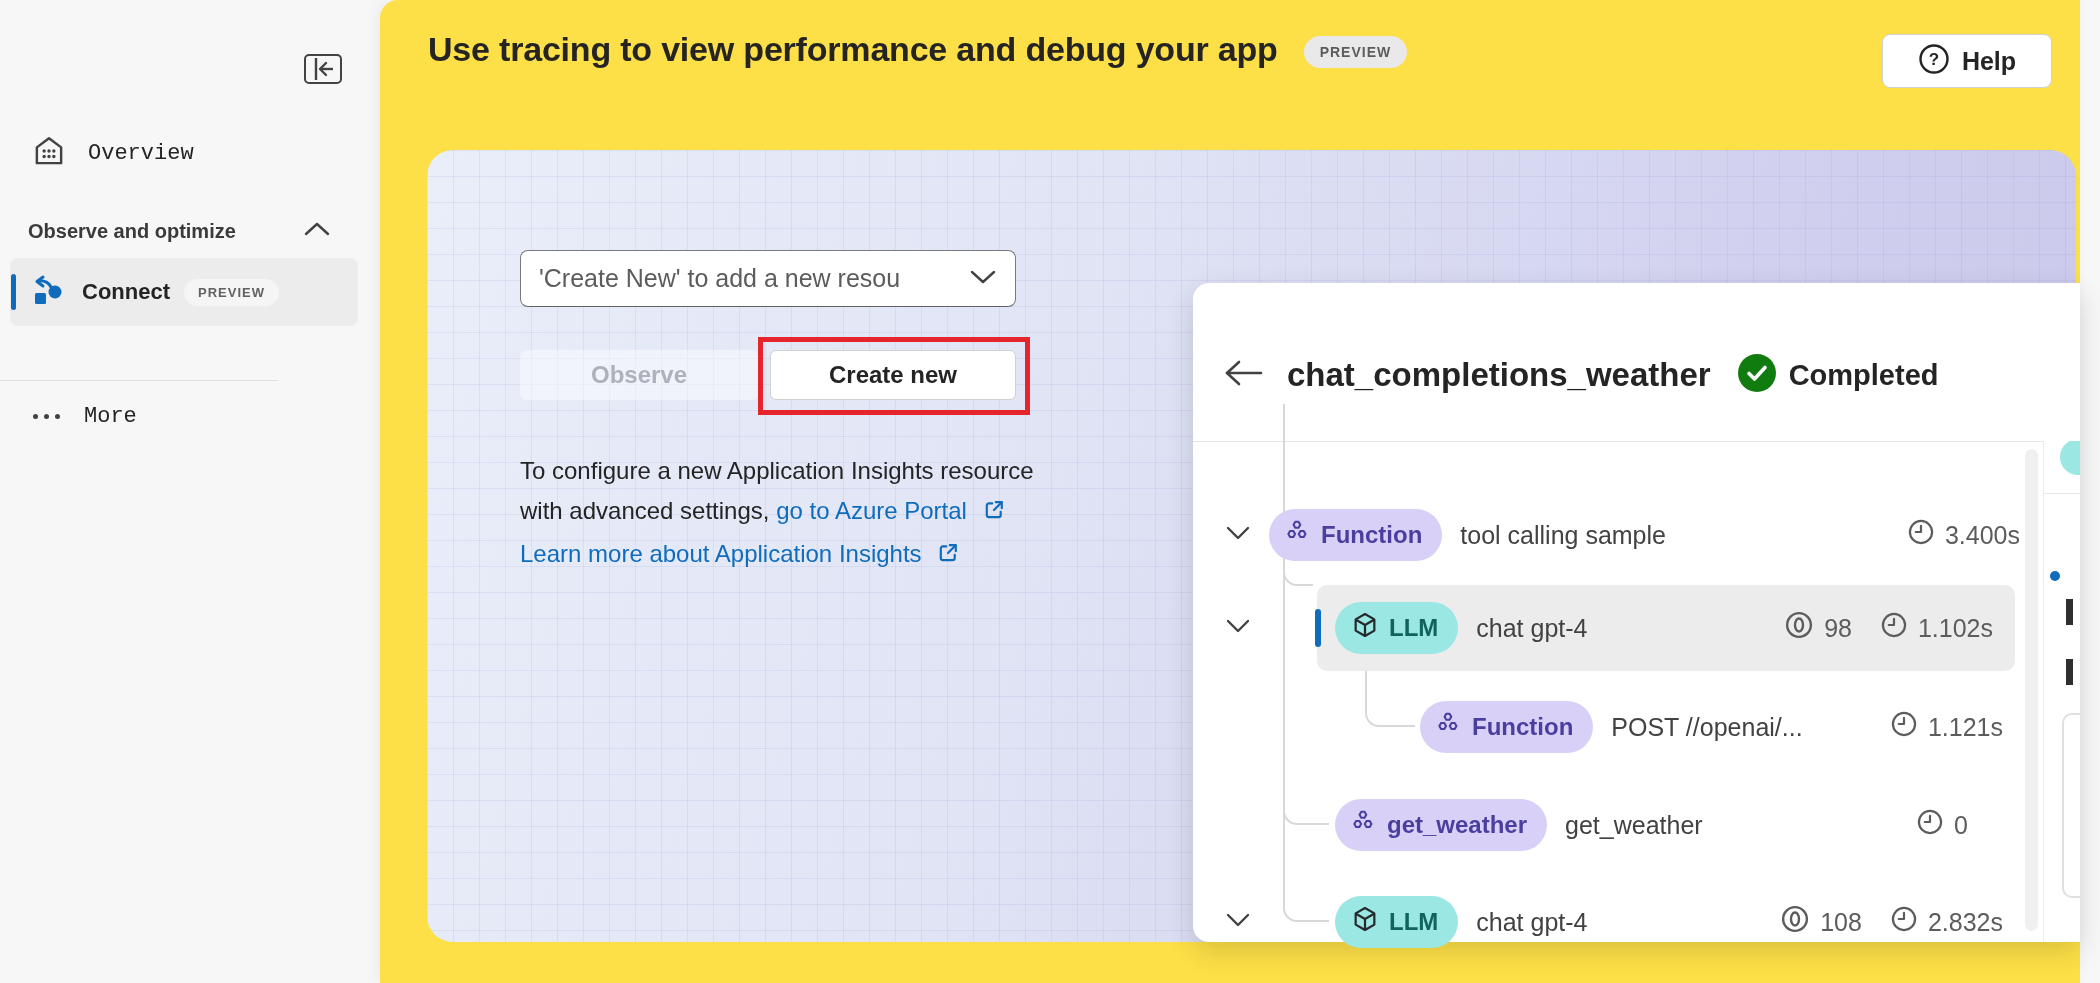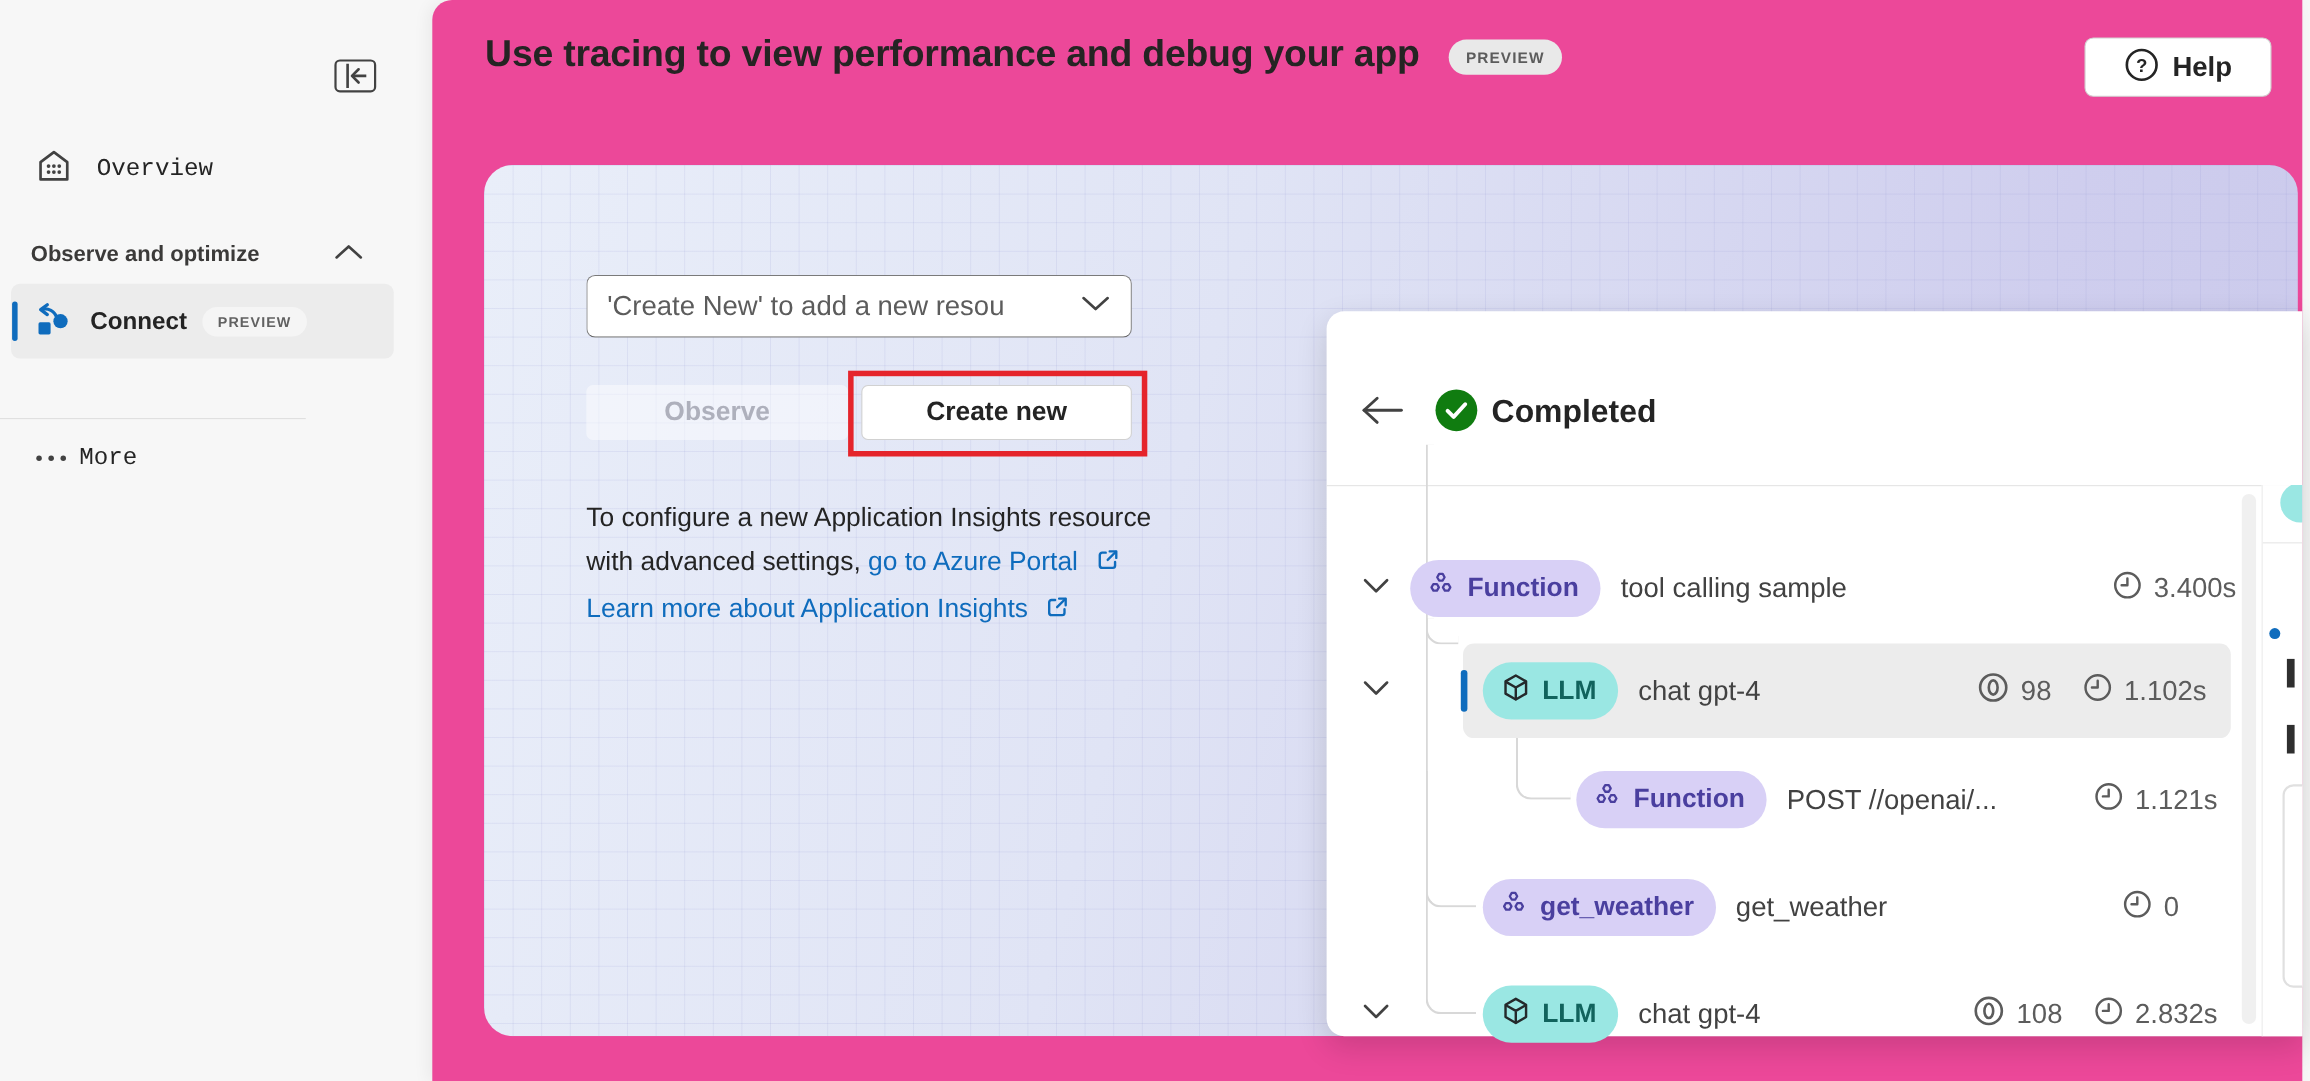--- a/index.html
+++ b/index.html
@@ -19,27 +19,27 @@
   .section-label { font-size:20px; font-weight:700; color:#3b3a39; }
   .tracing-row { position:absolute; left:10px; top:258px; width:348px; height:68px;
     background:#ececec; border-radius:8px; display:flex; align-items:center; cursor:pointer; }
   .tracing-bar { position:absolute; left:1px; top:16px; width:5px; height:36px;
     border-radius:3px; background:#0f6cbd; }
   .tracing-icon { margin-left:20px; }
   .tracing-label { margin-left:16px; font-size:22px; font-weight:700; color:#242424; }
   .preview-pill-side { margin-left:14px; background:#f5f5f5; border-radius:14px;
     padding:6px 14px; font-size:13px; font-weight:700; letter-spacing:1px; color:#616161; }
   .side-divider { position:absolute; left:0; top:380px; width:278px; height:1px; background:#e0e0e0; }
-  .nav-more { left:33px; top:398px; height:36px; gap:12px; }
+  .nav-more { left:33px; top:398px; height:36px; gap:24px; }
   .more-dots { display:flex; gap:6px; }
   .more-dots i { width:5px; height:5px; border-radius:50%; background:#424242; }
 
   
-  .main { position:absolute; left:393px; top:0; width:1700px; height:983px;
-    background:#ec4899; border-top-left-radius:18px; box-shadow:-4px 0 14px rgba(0,0,0,.05); }
+  .main { position:absolute; left:380px; top:0; width:1700px; height:983px;
+    background:#fde047; border-top-left-radius:18px; box-shadow:-4px 0 14px rgba(0,0,0,.05); }
   .page-header { position:absolute; left:48px; top:30px; display:flex; align-items:center; gap:26px; }
   .page-title { font-size:34px; font-weight:700; color:#252423; letter-spacing:-0.2px; }
   .preview-pill-main { background:#e9e9e9; border-radius:16px; padding:8px 16px;
     font-size:14px; font-weight:700; letter-spacing:1px; color:#5c5c5c; margin-top:4px; }
   .help-btn { position:absolute; right:28px; top:34px; width:170px; height:54px;
     background:#fff; border:1px solid #d1d1d1; border-radius:8px; display:flex;
     align-items:center; justify-content:center; gap:12px; cursor:pointer; }
   .help-label { font-size:25px; font-weight:700; color:#242424; }
 
   
@@ -243,20 +243,21 @@
 
     <div class="trace-card">
 
       <div class="trace-header">
         <span class="back-arrow">
           <svg width="44" height="32" viewBox="0 0 44 32">
             <line x1="6" y1="16" x2="40" y2="16" stroke="#424242" stroke-width="2.6" stroke-linecap="round"></line>
             <path d="M18 5 L6 16 L18 27" fill="none" stroke="#424242" stroke-width="2.6" stroke-linecap="round" stroke-linejoin="round"></path>
           </svg>
         </span>
+        <span class="trace-title">chat_completions_weather</span>
         <span class="status">
           <span>
             <svg width="40" height="40" viewBox="0 0 40 40">
               <circle cx="20" cy="20" r="19" fill="#107c10"></circle>
               <path d="M12 20.5 L17.5 26 L28 14.5" fill="none" stroke="#fff" stroke-width="3.6" stroke-linecap="round" stroke-linejoin="round"></path>
             </svg>
           </span>
           <span class="status-label">Completed</span>
         </span>
       </div>

